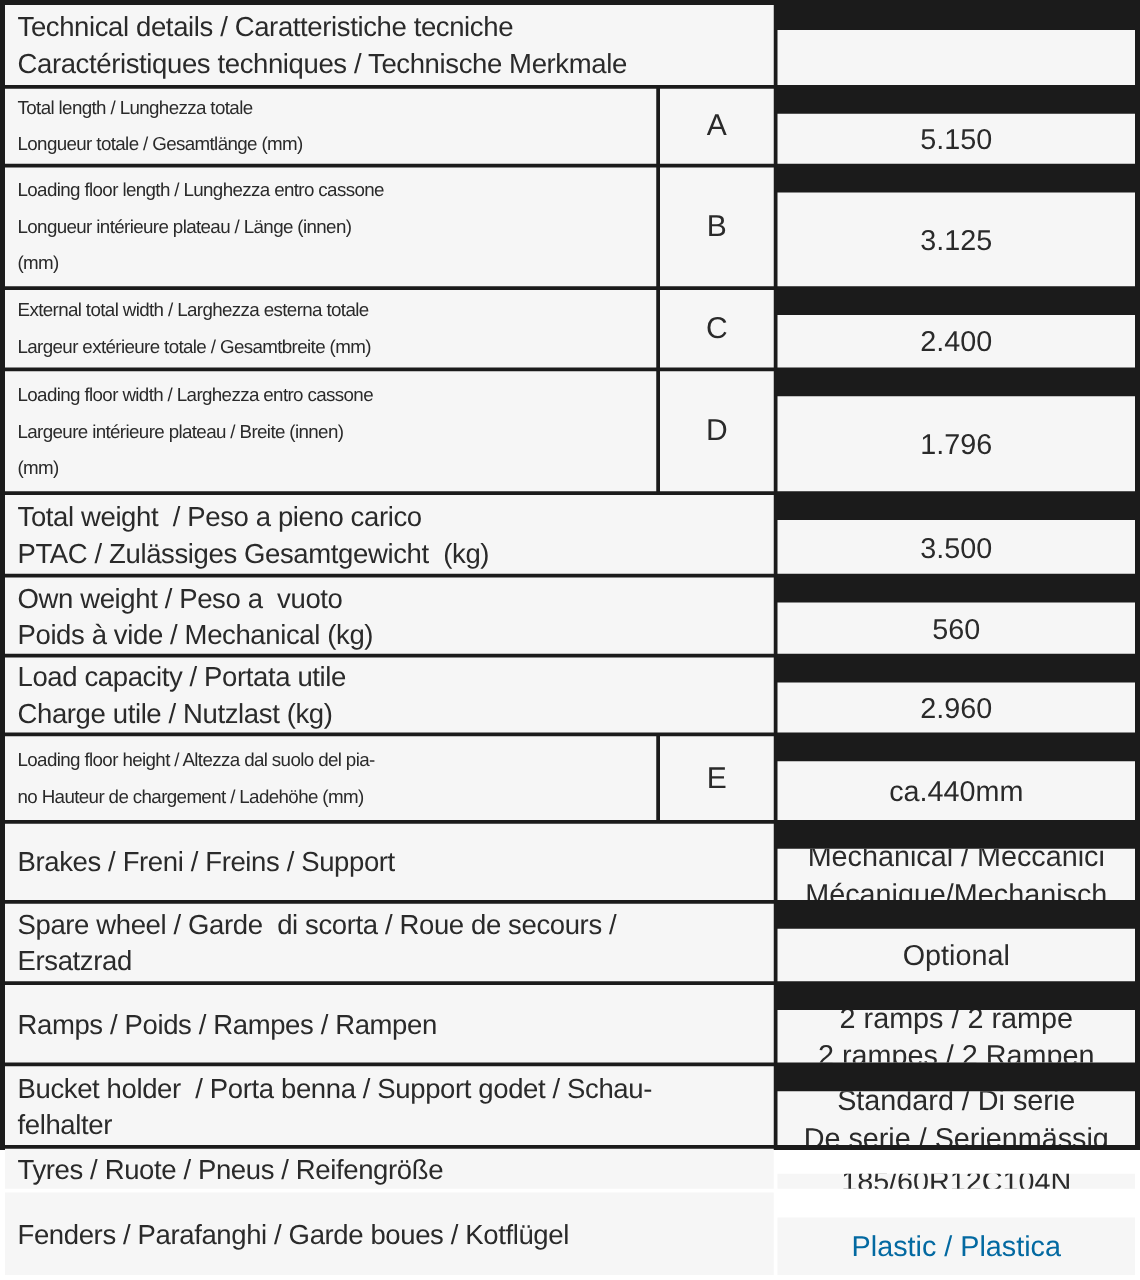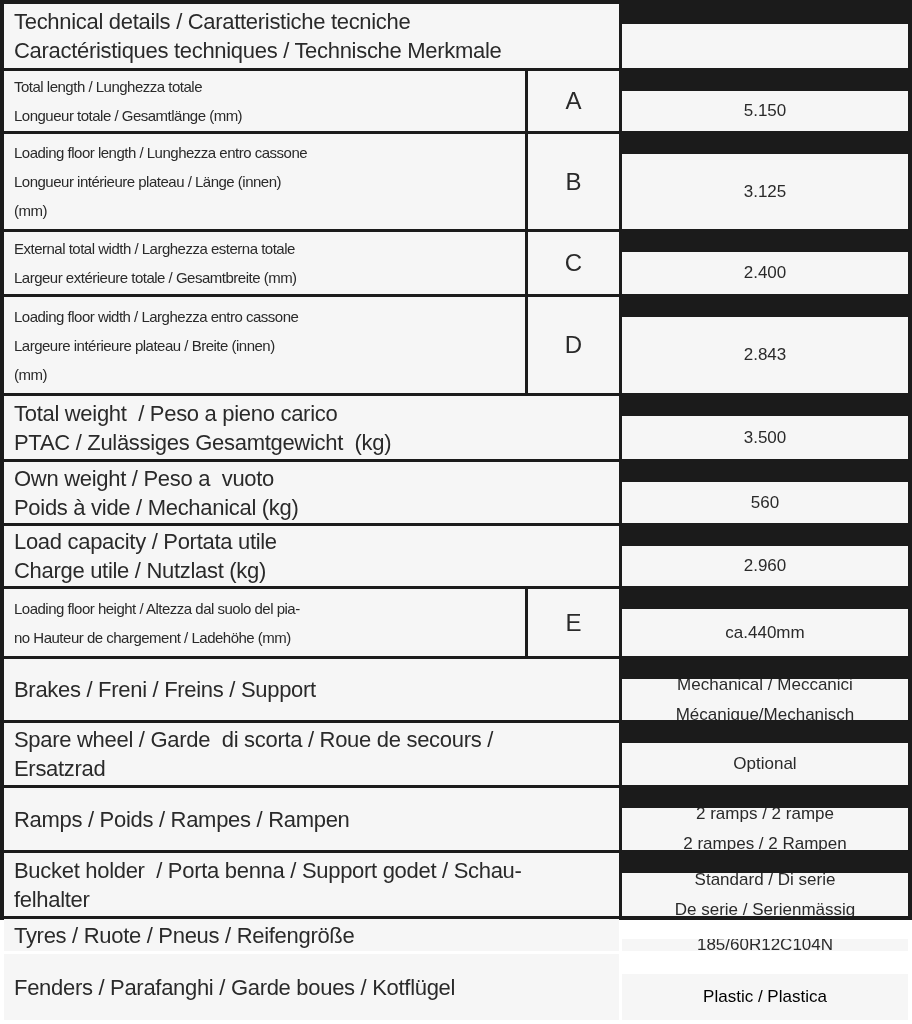--- a/index.html
+++ b/index.html
@@ -44,28 +44,28 @@
     letter-spacing: -0.5px;
   }
   .letter {
     justify-content: center;
     font-size: 24px;
   }
   .value {
     justify-content: center;
     text-align: center;
     white-space: pre-wrap;
-    font-size: 17px;
+    font-size: 23px;
     line-height: 30px;
     padding: 2px 4px;
     flex-direction: column;
     margin-top: 20px;
   }
   .value .line { display: block; }
-  .value .muted { color: #000000; }
+  .value .muted { color: #0369a1; }
 </style>
 </head>
 <body>
 
 <div class="spec-table">
 
   <div class="row">
     <div class="cell label span2">Technical details / Caratteristiche tecniche
 Caractéristiques techniques / Technische Merkmale</div>
     <div class="cell value"></div>
@@ -91,21 +91,21 @@
 Largeur extérieure totale / Gesamtbreite (mm)</div>
     <div class="cell letter">C</div>
     <div class="cell value">2.400</div>
   </div>
 
   <div class="row">
     <div class="cell label narrow">Loading floor width / Larghezza entro cassone
 Largeure intérieure plateau / Breite (innen)
 (mm)</div>
     <div class="cell letter">D</div>
-    <div class="cell value">2.843</div>
+    <div class="cell value">1.796</div>
   </div>
 
   <div class="row">
     <div class="cell label span2">Total weight  / Peso a pieno carico
 PTAC / Zulässiges Gesamtgewicht  (kg)</div>
     <div class="cell value">3.500</div>
   </div>
 
   <div class="row">
     <div class="cell label span2">Own weight / Peso a  vuoto

